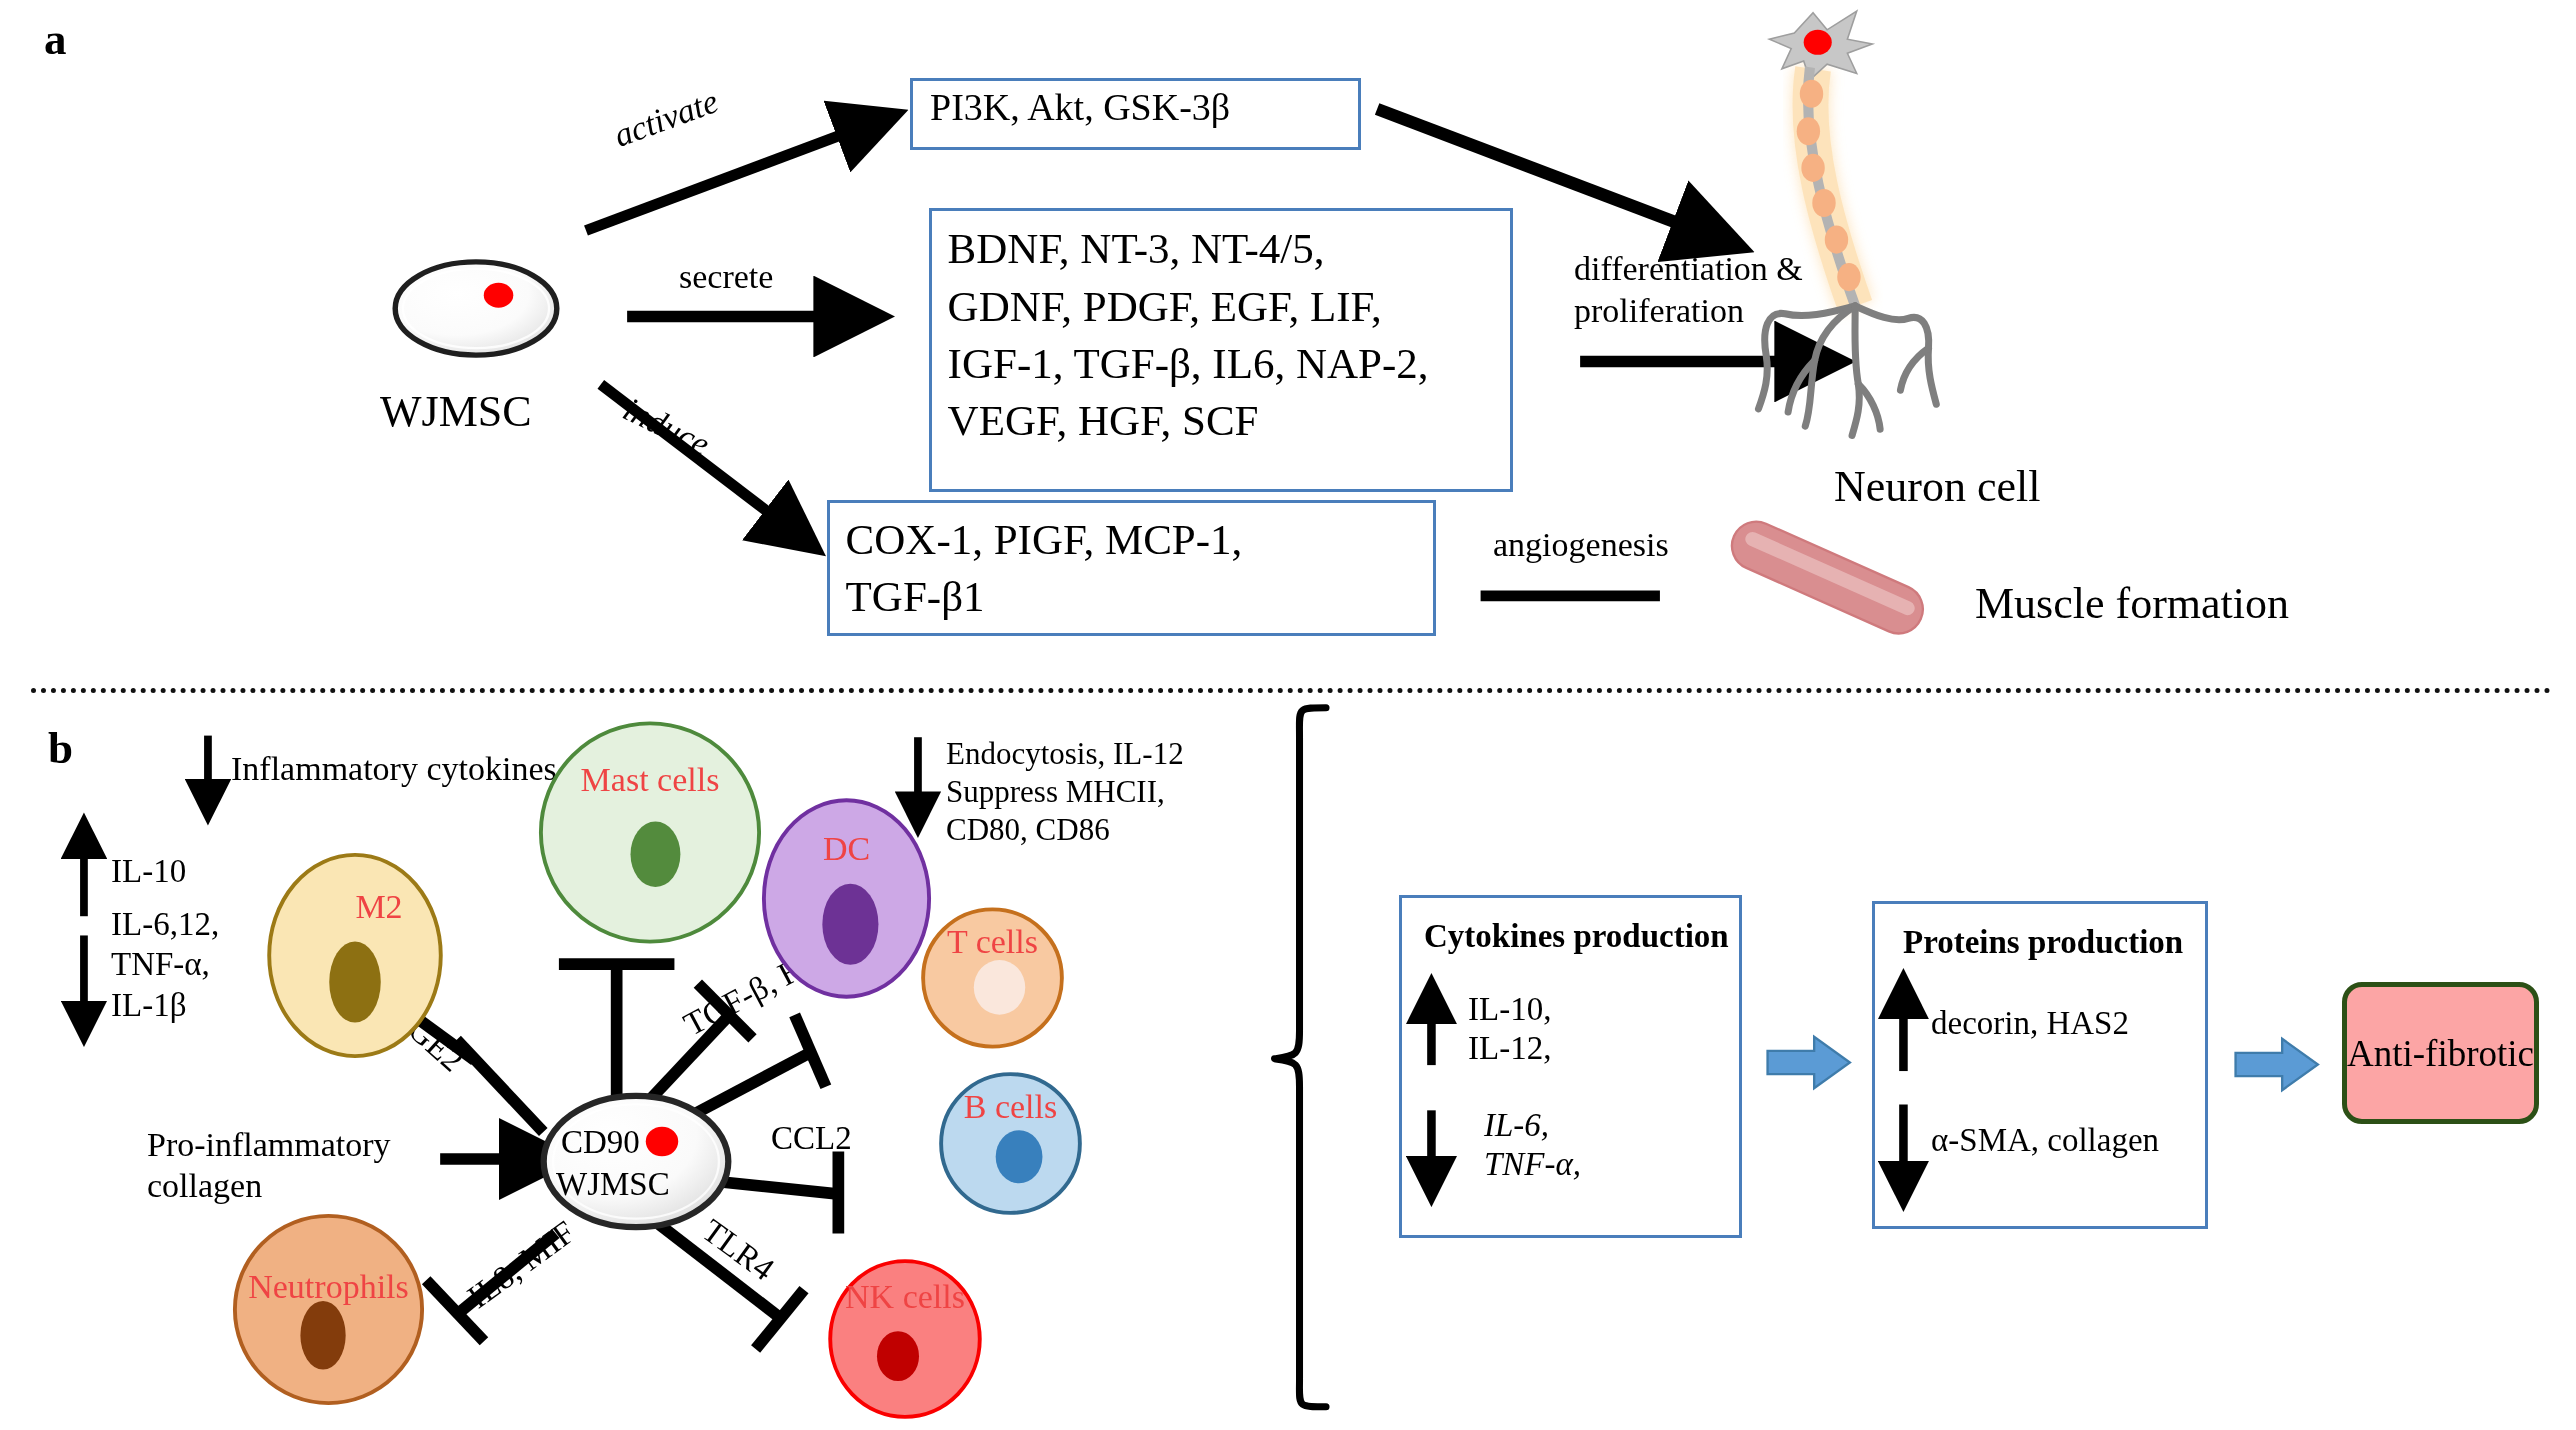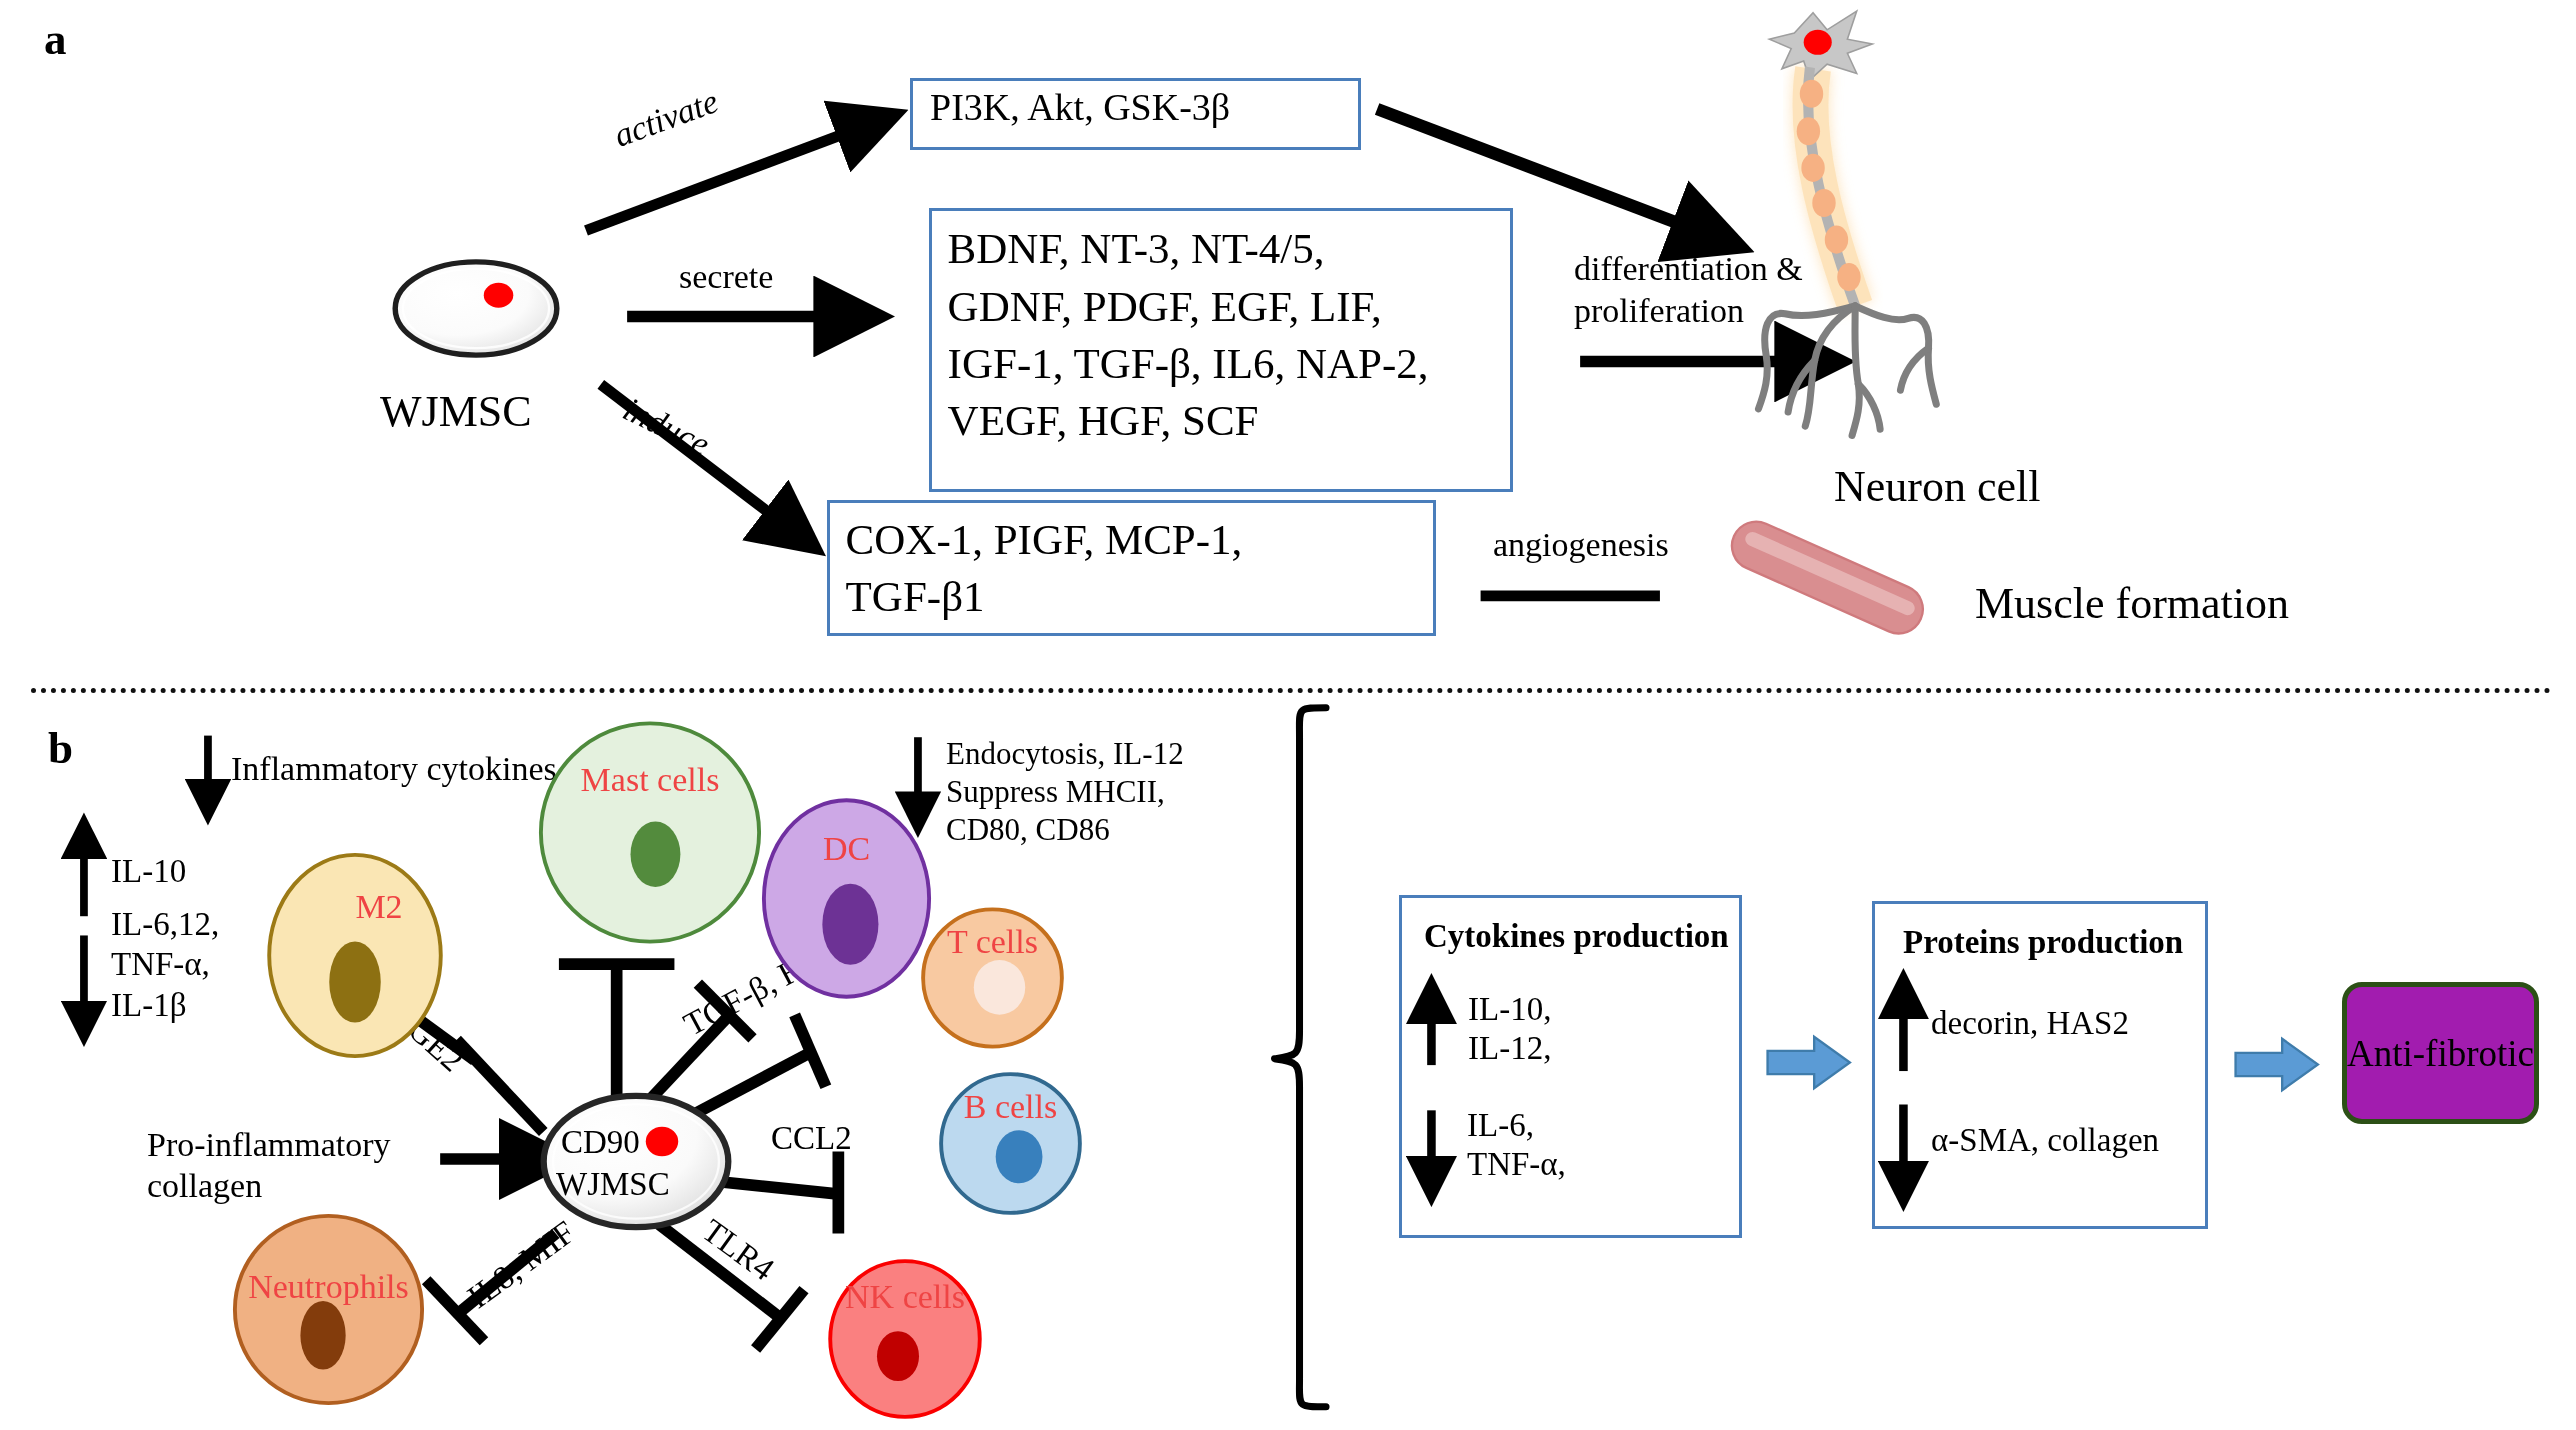--- a/index.html
+++ b/index.html
@@ -13,21 +13,21 @@
   .box-text.justified{text-align:justify;text-align-last:left;}
   .arrow-label{font-family:"Liberation Serif", serif;font-size:34px;color:#000;white-space:nowrap;}
   .arrow-label.ital{font-style:italic;}
   .biglabel{font-family:"Liberation Serif", serif;font-size:44px;color:#000;white-space:nowrap;}
   .cell-name{font-family:"Liberation Serif", serif;font-size:34px;color:#ef4444;white-space:nowrap;
              position:absolute;left:50%;transform:translateX(-50%);}
   .mech-label{font-family:"Liberation Serif", serif;font-size:33px;color:#000;white-space:nowrap;}
   .panelb-text{font-family:"Liberation Serif", serif;font-size:31px;line-height:1.22;color:#000;white-space:pre-line;}
   .box-title{font-family:"Liberation Serif", serif;font-weight:bold;font-size:33px;color:#000;white-space:nowrap;}
   .box-item{font-family:"Liberation Serif", serif;font-size:33px;line-height:1.18;color:#000;white-space:pre-line;}
-  .anti-box{border:5.5px solid #2c5016;border-radius:20px;background:#a21caf;box-sizing:border-box;
+  .anti-box{border:5.5px solid #2c5016;border-radius:20px;background:#fca5a5;box-sizing:border-box;
             display:flex;align-items:center;justify-content:center;}
   .anti-text{font-family:"Liberation Serif", serif;font-size:37px;color:#000;white-space:nowrap;}
   .dotted-sep{border-top:5.5px dotted #111;width:100%;}
   svg{overflow:visible;}
 </style>
 </head>
 <body>
 
 <div id="stage">
 
@@ -300,21 +300,21 @@
   <div class="abs blue-box" style="left:1399px;top:895px;width:343px;height:343px;border-width:3.1px;">
     <div class="abs box-title" style="left:22px;top:20px;">Cytokines production</div>
     <svg class="abs" style="left:17px;top:86px;" width="28" height="86" viewBox="0 0 36 110">
       <line x1="16" y1="104" x2="16" y2="12" stroke="#000" stroke-width="11" marker-end="url(#ahs)"></line>
     </svg>
     <div class="abs box-item" style="left:66px;top:92px;">IL-10,
 IL-12,</div>
     <svg class="abs" style="left:17px;top:206px;" width="28" height="92" viewBox="0 0 36 118">
       <line x1="16" y1="8" x2="16" y2="106" stroke="#000" stroke-width="11" marker-end="url(#ahs)"></line>
     </svg>
-    <div class="abs box-item" style="left:65px;top:208px;">IL-6,
+    <div class="abs box-item" style="left:82px;top:208px;font-style:italic;">IL-6,
 TNF-α,</div>
   </div>
 
   <svg class="abs" style="left:1766px;top:1032px;" width="87" height="61" viewBox="0 0 112 78">
     <path d="M2 24 L62 24 L62 6 L108 39 L62 72 L62 54 L2 54 Z" fill="#5b9bd5" stroke="#3f7cab" stroke-width="3"></path>
   </svg>
 
   <div class="abs blue-box" style="left:1872px;top:901px;width:336px;height:328px;border-width:3.1px;text-align:center;">
     <div class="abs box-title" style="left:28px;top:20px;">Proteins production</div>
     <svg class="abs" style="left:15.6px;top:75px;" width="28" height="97" viewBox="0 0 36 124">

